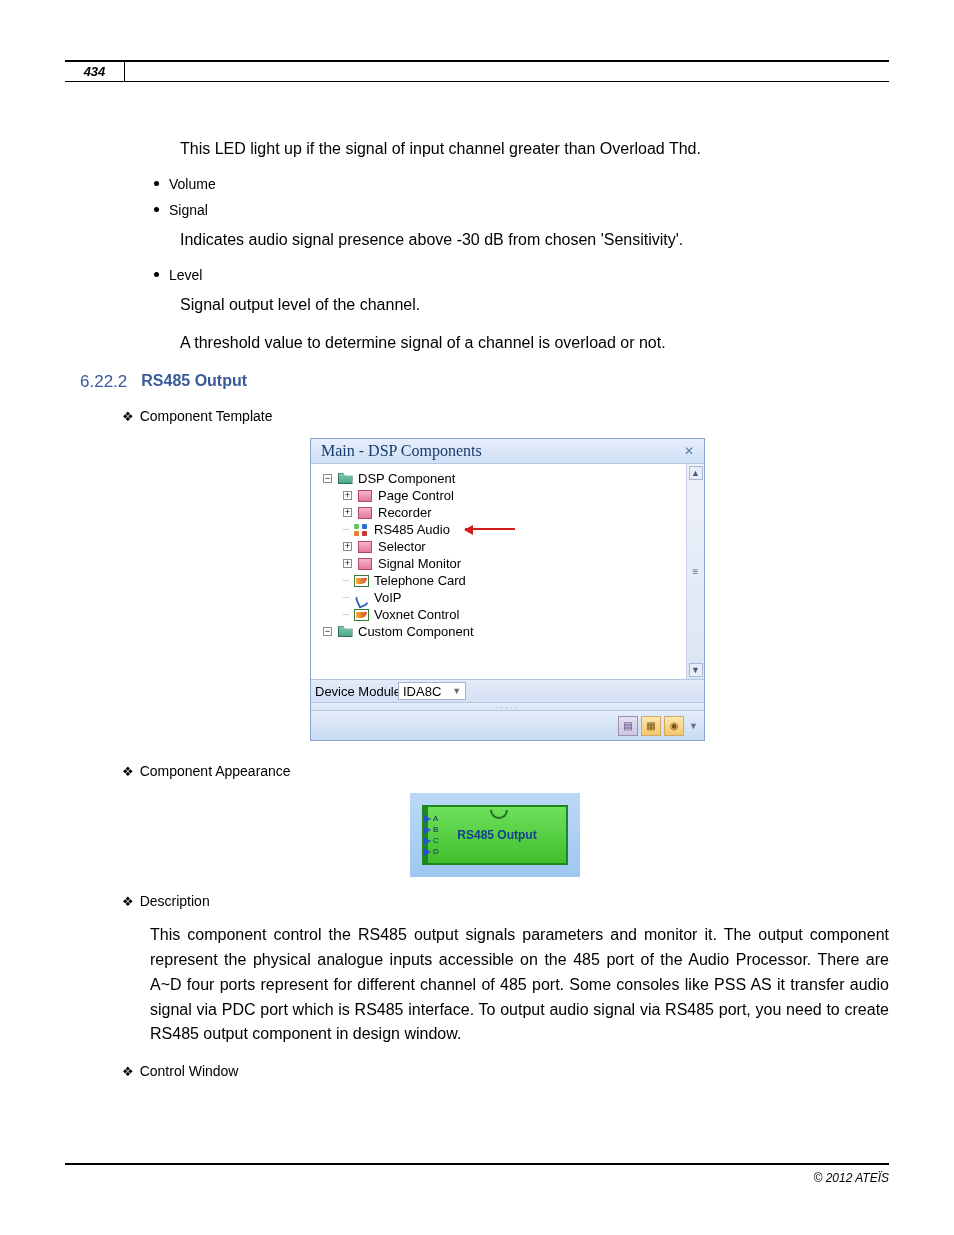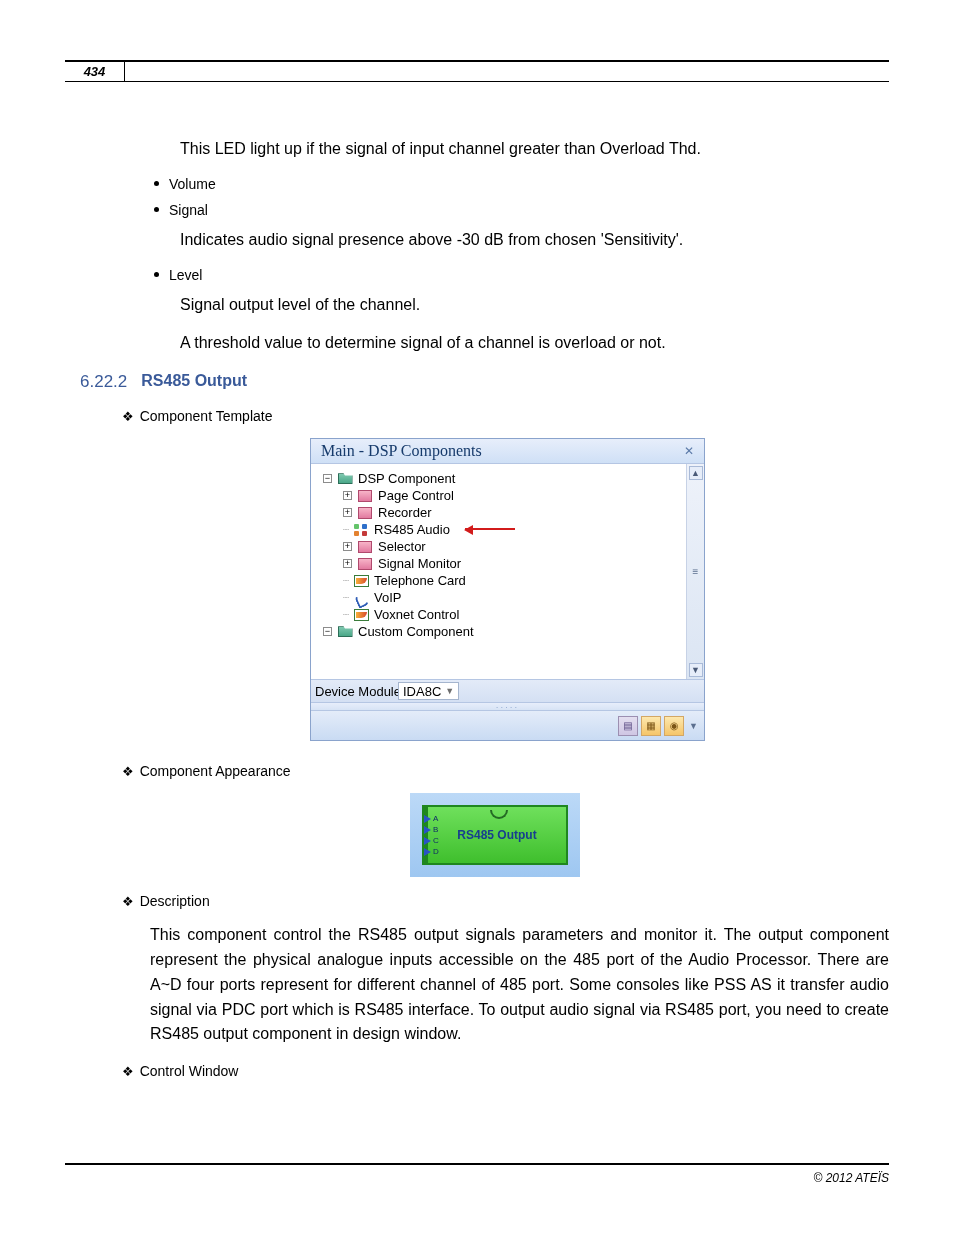--- a/index.html
+++ b/index.html
@@ -212,21 +212,21 @@
     border-top:1px solid #b5c6e3;
     background: linear-gradient(#e3ebf8,#d4e0f3);
     display:flex; align-items:center;
     padding: 2px 4px;
     font-family: Tahoma, Arial, sans-serif;
     font-size: 13px;
   }
   .device-sel {
     background:#fff; border:1px solid #a5b5ce;
     height:18px; padding:0 4px;
-    display:inline-flex; align-items:center; gap:4px;
+    display:inline-flex; align-items:center; gap:11px;
     margin-left:-3px;
     font-size:13px;
   }
   .device-sel .dd { color:#6d6d6d; font-size:9px; }
   .grip {
     border-top:1px solid #b5c6e3;
     background: linear-gradient(#e7eefb,#d7e3f5);
     height:8px; text-align:center;
     color:#8aa3cc; font-size:8px; letter-spacing:2px;
   }

